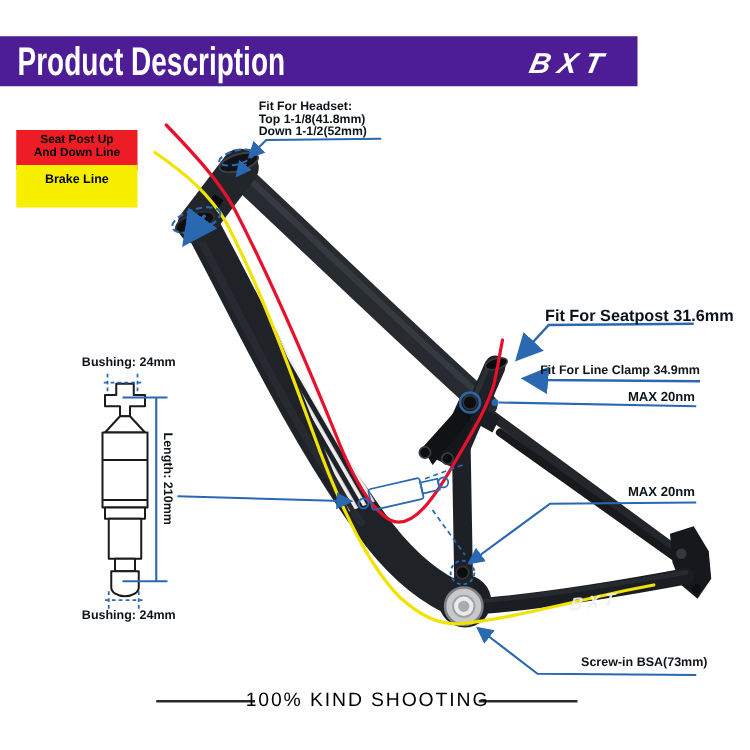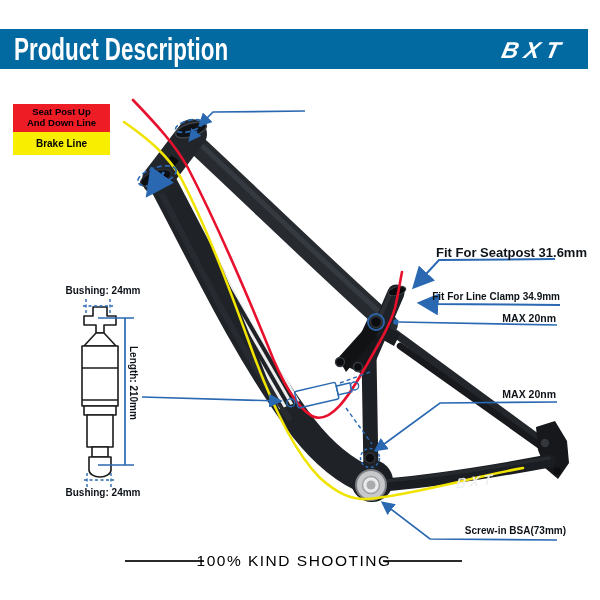--- a/index.html
+++ b/index.html
@@ -1,29 +1,29 @@
 <!DOCTYPE html>
 <html><head>
 <meta charset="utf-8">
 <style>
   html,body{margin:0;padding:0;background:#fff;}
   .stage{position:relative;width:600px;height:600px;background:#fff;overflow:hidden;
          font-family:"Liberation Sans",sans-serif;}
   svg{position:absolute;left:0;top:0;}
   
-  .hdr{position:absolute;left:0;top:29px;width:588px;height:40px;background:#0369a1;}
+  .hdr{position:absolute;left:0;top:29px;width:510px;height:40px;background:#4c1d95;}
   .hdr-title{position:absolute;left:14px;top:0;height:40px;line-height:40px;color:#fff;
              font-size:32px;font-weight:bold;white-space:nowrap;
              transform:scaleX(.70);transform-origin:0 50%;}
   .hdr-brand{position:absolute;right:22px;top:8px;color:#fff;font-size:23px;font-weight:bold;
              font-style:italic;letter-spacing:6px;transform:skewX(-12deg);}
   
   .lg{position:absolute;left:13px;width:97px;text-align:center;font-weight:bold;color:#000;}
   .lg-red{top:104px;height:32px;background:#ee1c25;font-size:9.5px;line-height:11px;padding-top:2px;box-sizing:border-box;}
-  .lg-yel{top:132px;height:23px;background:#f8ee00;font-size:10px;line-height:23px;}
+  .lg-yel{top:132px;height:34px;background:#f8ee00;font-size:10px;line-height:23px;}
   
   .co{position:absolute;font-weight:bold;color:#0d1319;white-space:nowrap;}
   .co-headset{left:207px;top:81px;font-size:9.8px;line-height:9.8px;}
   .co-seatpost{left:436px;top:245px;width:120px;text-align:right;font-size:13px;}
   .co-clamp{left:426px;top:291px;width:134px;text-align:right;font-size:10px;}
   .co-max1{left:468px;top:312px;width:88px;text-align:right;font-size:10.5px;}
   .co-max2{left:468px;top:388px;width:88px;text-align:right;font-size:10.5px;}
   .co-bsa{left:436px;top:525px;width:130px;text-align:right;font-size:10px;}
   .co-bush-top{left:58px;top:285px;width:90px;text-align:center;font-size:10px;}
   .co-bush-bot{left:58px;top:487px;width:90px;text-align:center;font-size:10px;}
@@ -172,20 +172,25 @@
     <div class="hdr-title">Product Description</div>
     <div class="hdr-brand">BXT</div>
   </div>
 
   <div class="lg lg-red">
     <div>Seat Post Up</div>
     <div>And Down Line</div>
   </div>
   <div class="lg lg-yel">Brake Line</div>
 
+  <div class="co co-headset">
+    <div>Fit For Headset:</div>
+    <div>Top 1-1/8(41.8mm)</div>
+    <div>Down 1-1/2(52mm)</div>
+  </div>
 
   <div class="co co-seatpost">Fit For Seatpost 31.6mm</div>
   <div class="co co-clamp">Fit For Line Clamp 34.9mm</div>
   <div class="co co-max1">MAX 20nm</div>
   <div class="co co-max2">MAX 20nm</div>
   <div class="co co-bsa">Screw-in BSA(73mm)</div>
 
   <div class="co co-bush-top">Bushing: 24mm</div>
   <div class="co co-bush-bot">Bushing: 24mm</div>
   <div class="co co-length">Length: 210mm</div>

